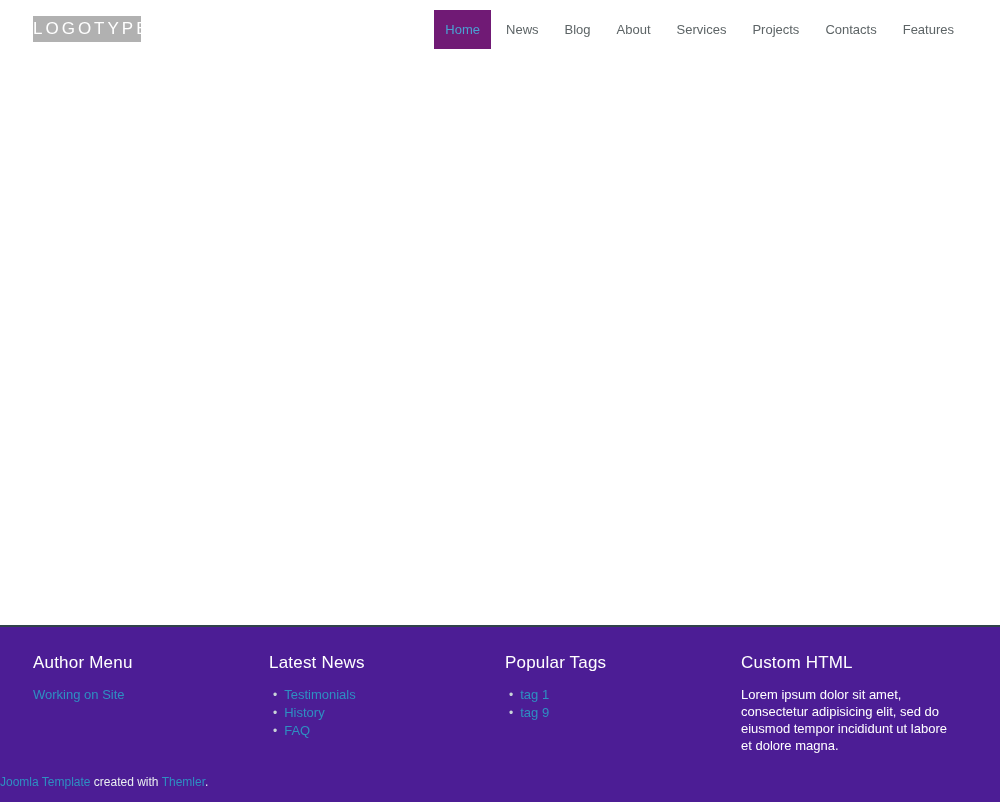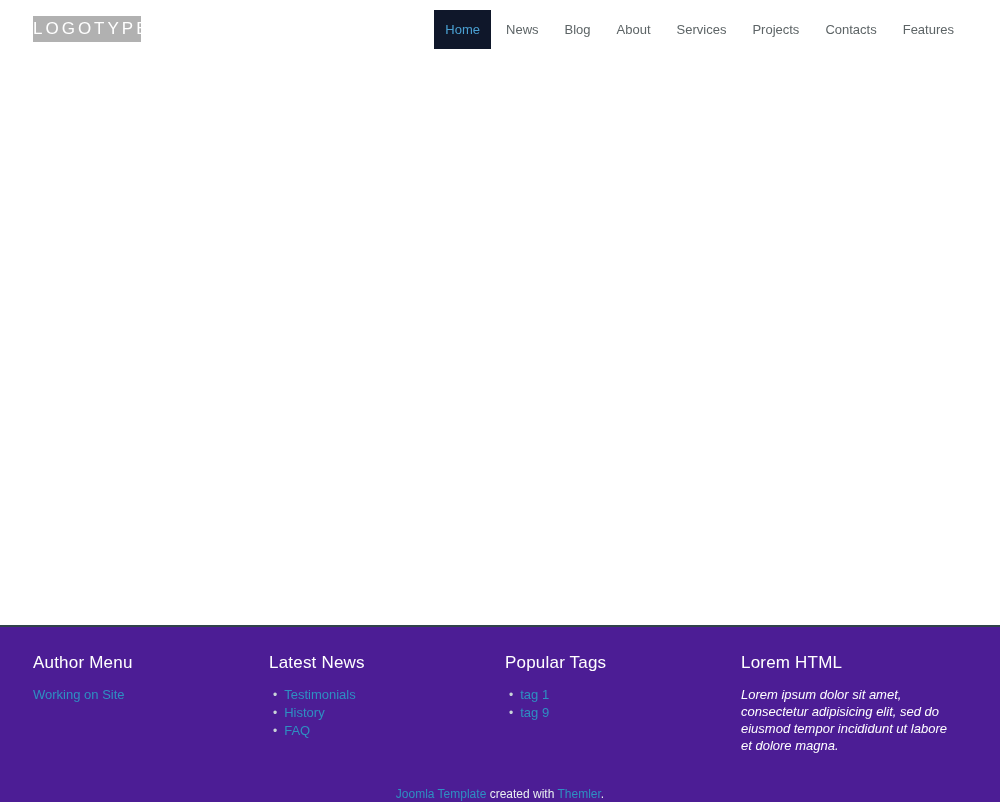--- a/index.html
+++ b/index.html
@@ -36,21 +36,21 @@
   .nav a {
     display: block;
     padding: 12px 11px;
     margin: 0 2px;
     font-size: 13px;
     color: #5d6466;
     text-decoration: none;
     white-space: nowrap;
   }
   .nav a.active {
-    background: #0f172a;
+    background: #701a75;
     color: #4aa0d2;
   }
 
   
   .main {
     min-height: 567px;
     background: #ffffff;
   }
 
   
@@ -91,27 +91,26 @@
   .footer-col li .bullet {
     color: #c9d4d8;
     margin-right: 7px;
     font-size: 12px;
   }
   .footer-col p {
     color: #ffffff;
     font-size: 13px;
     line-height: 17px;
     max-width: 215px;
-    font-style: italic;
   }
   .credit {
-    text-align: center;
+    text-align: left;
     font-size: 12px;
     color: #e9eff1;
-    margin-top: 33px;
+    margin-top: 21px;
   }
   .credit a { color: #2e8fc2; text-decoration: none; }
 </style>
 </head>
 <body>
 
 <div class="header">
   <a class="logo" href="#">LOGOTYPE</a>
   <div class="nav">
     <a href="#" class="active">Home</a>
@@ -146,21 +145,21 @@
 
     <div class="footer-col">
       <h4>Popular Tags</h4>
       <ul>
         <li><span class="bullet">•</span><a href="#">tag 1</a></li>
         <li><span class="bullet">•</span><a href="#">tag 9</a></li>
       </ul>
     </div>
 
     <div class="footer-col">
-      <h4>Lorem HTML</h4>
+      <h4>Custom HTML</h4>
       <p>Lorem ipsum dolor sit amet, consectetur adipisicing elit, sed do eiusmod tempor incididunt ut labore et dolore magna.</p>
     </div>
 
   </div>
 
   <div class="credit">
     <a href="#">Joomla Template</a>
     <span>created with</span>
     <a href="#">Themler</a><span>.</span>
   </div>

